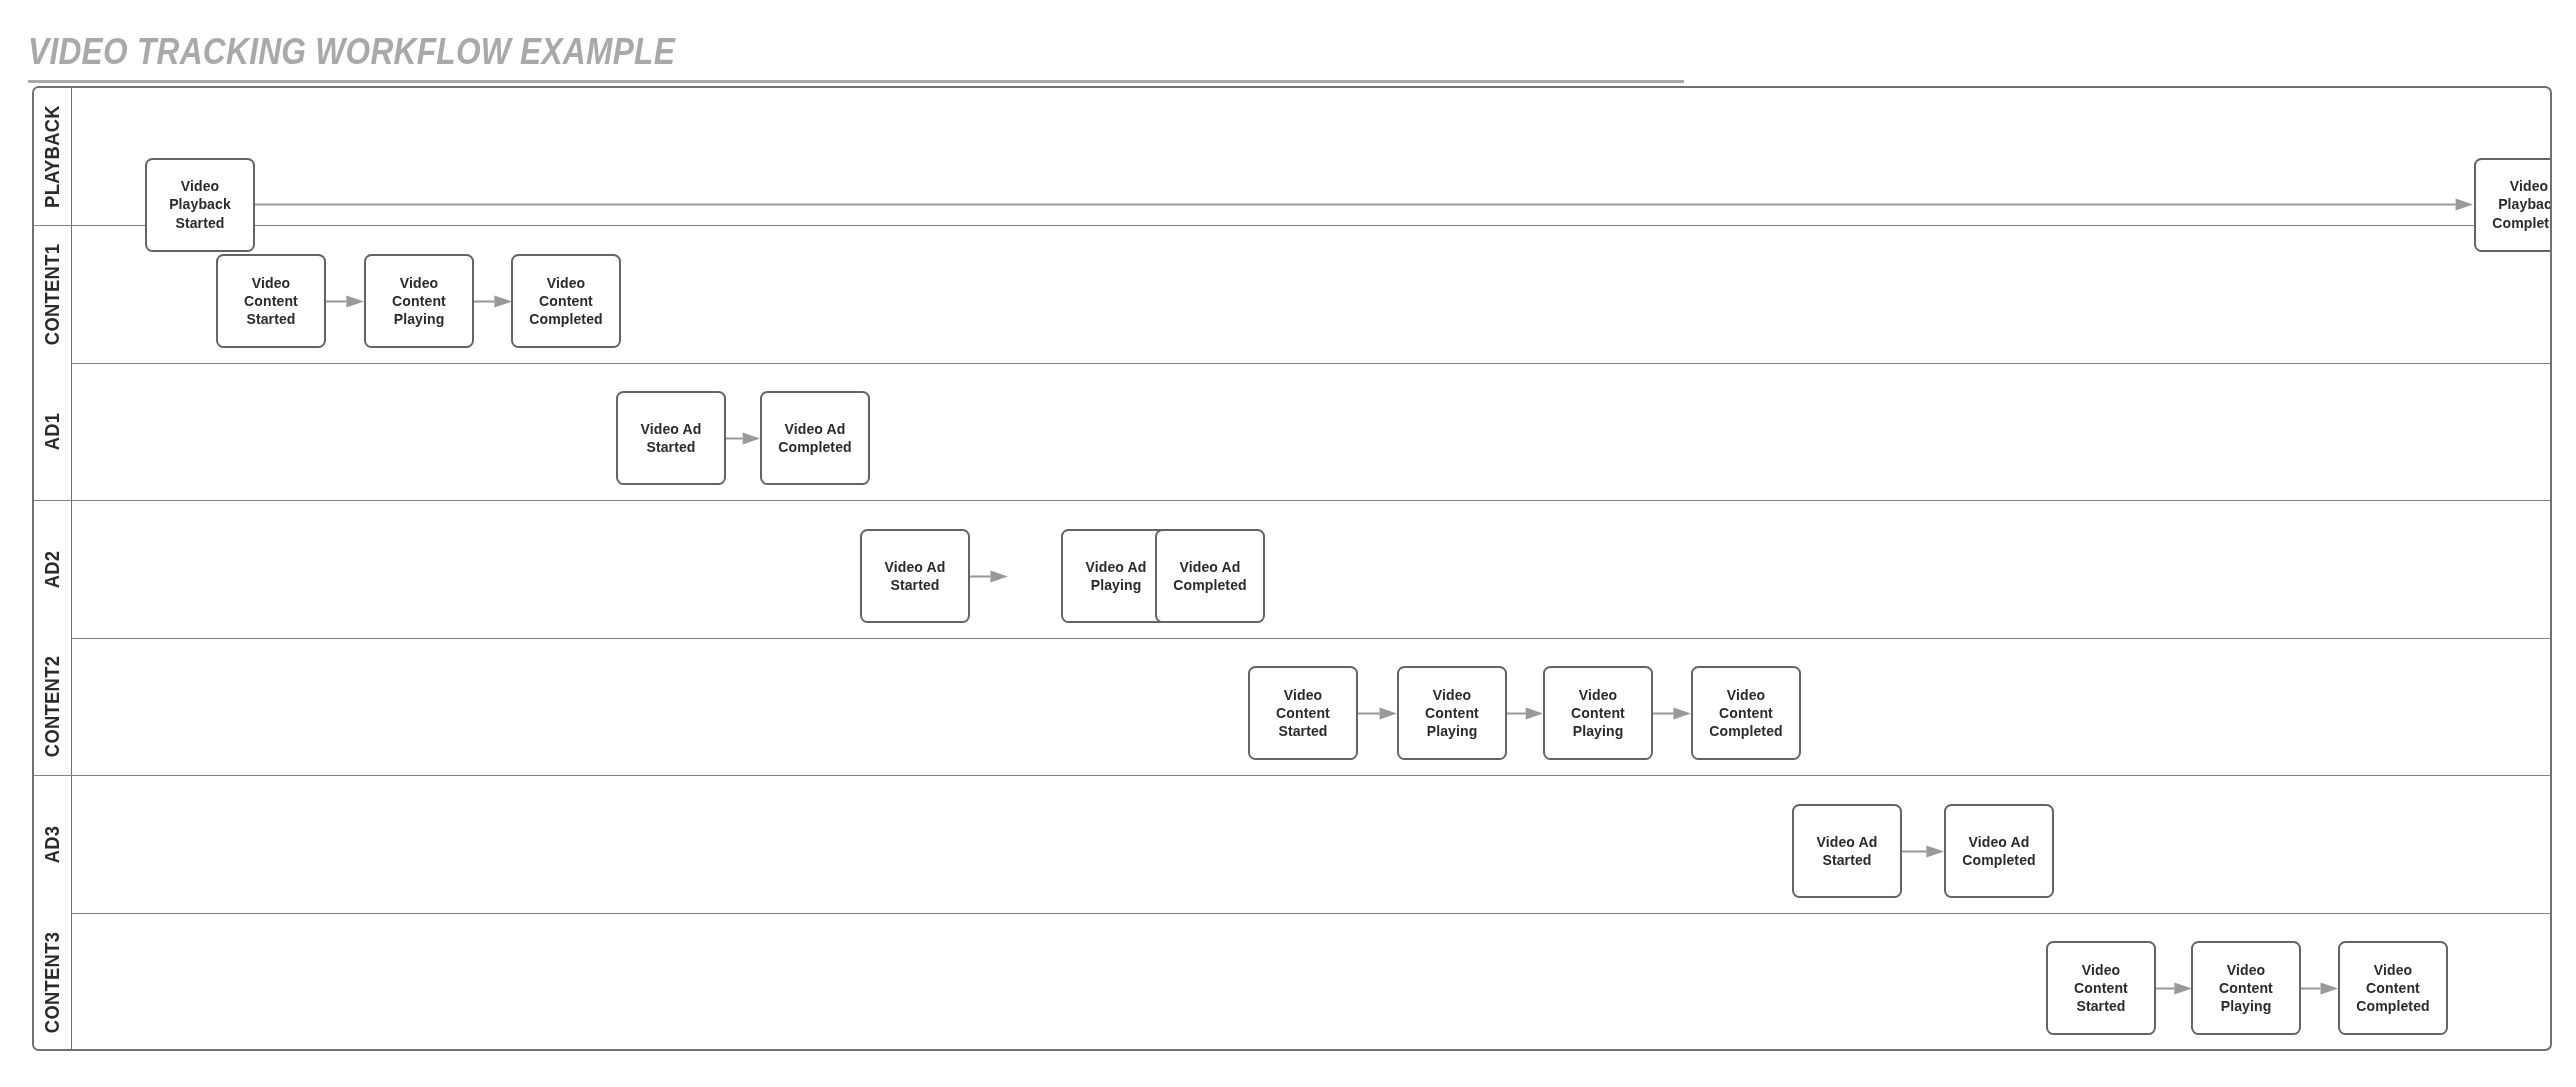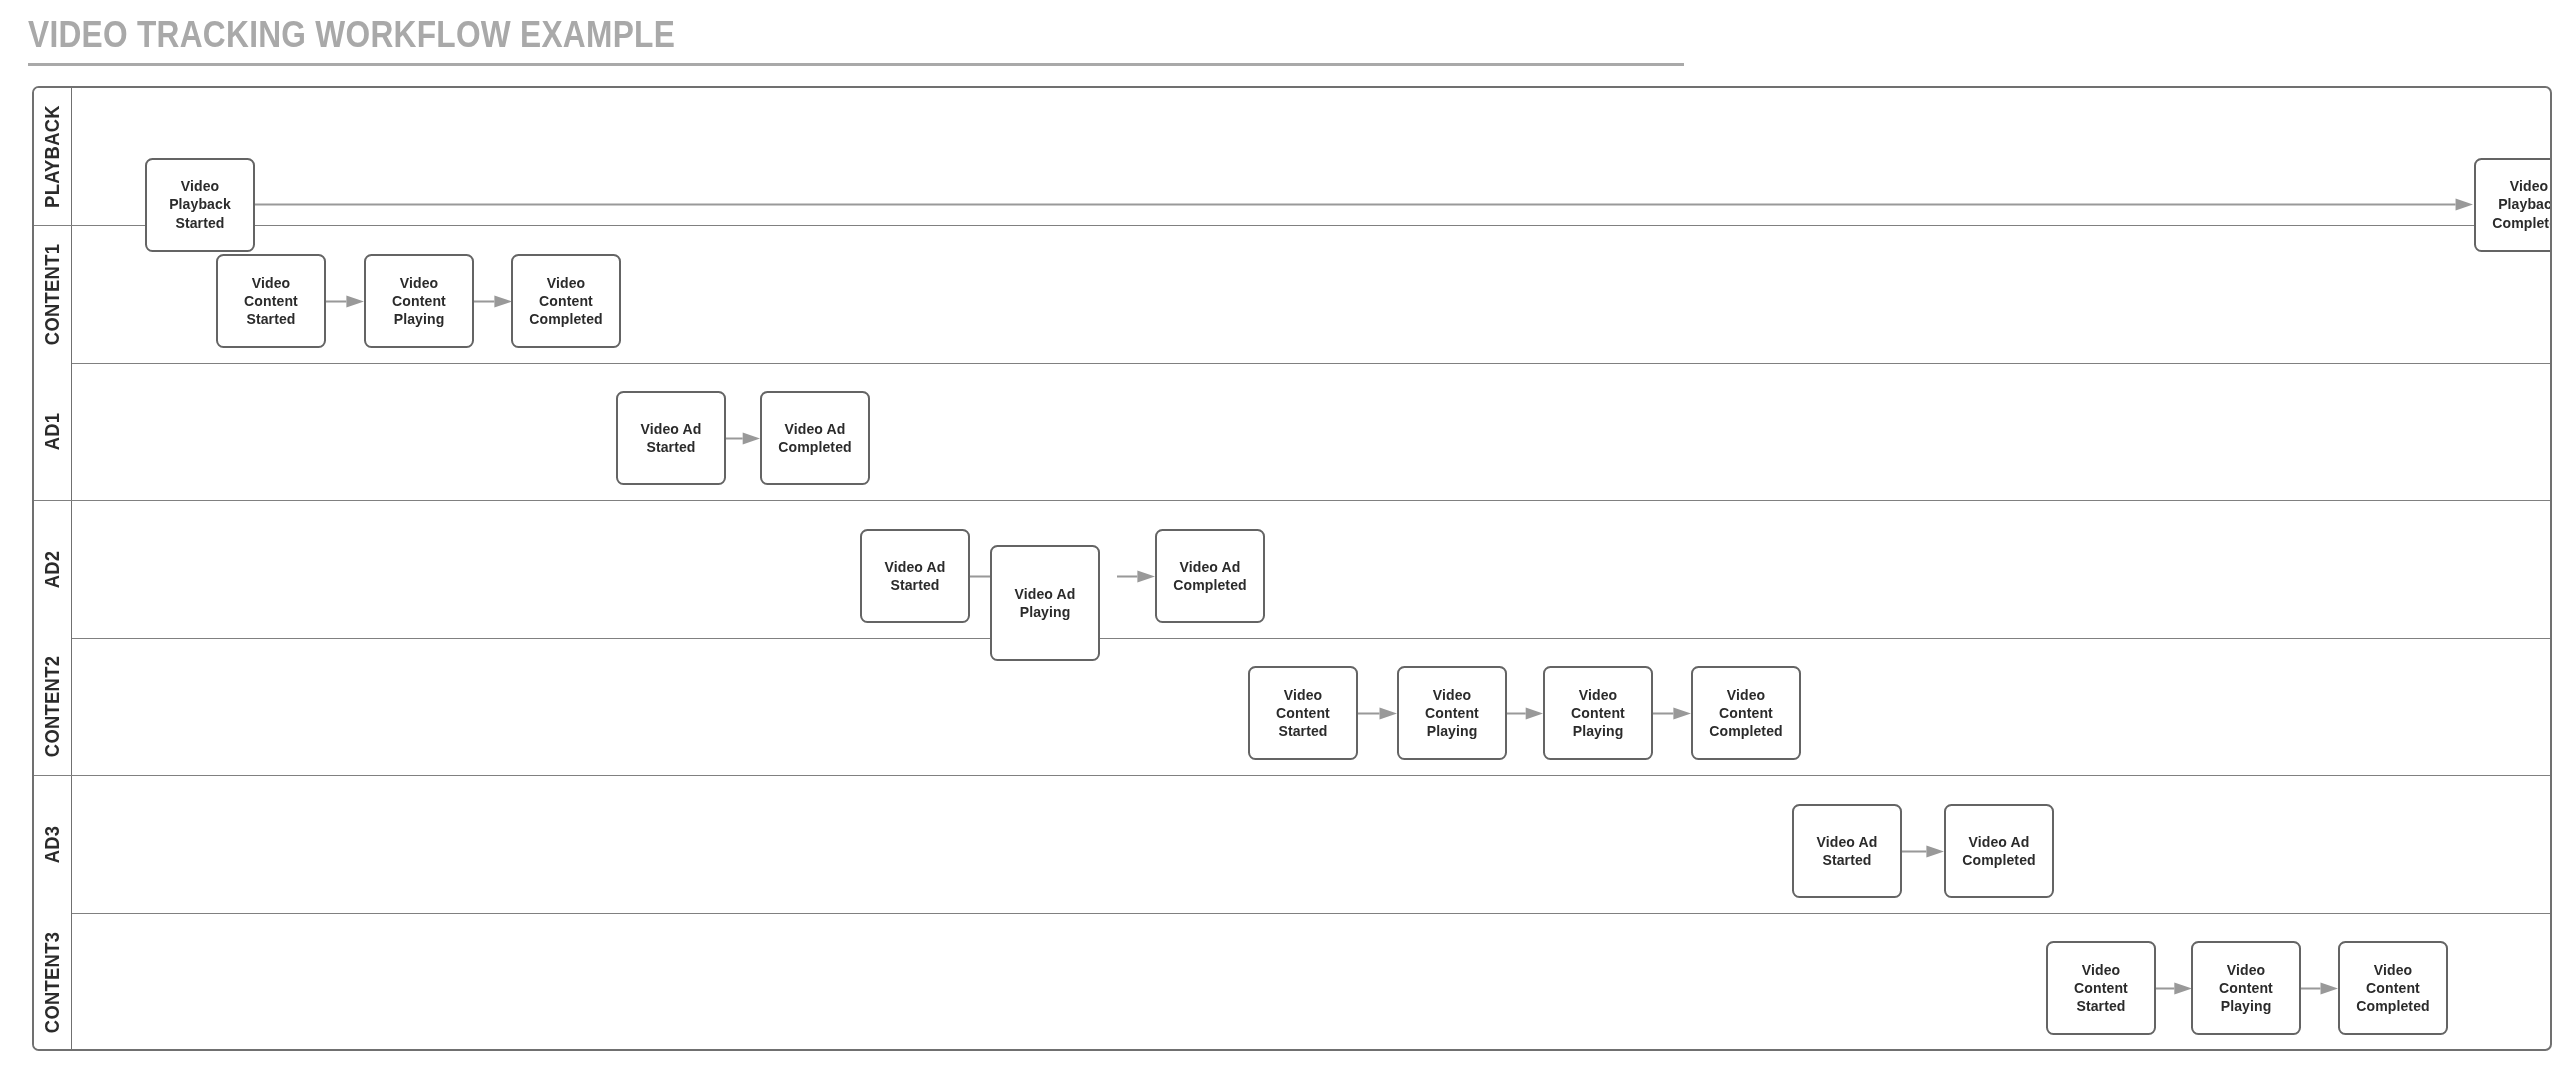--- a/index.html
+++ b/index.html
@@ -17,22 +17,23 @@
     position: relative;
     width: 2576px;
     height: 1087px;
     background: #ffffff;
   }
 
   
   .title-block {
     position: absolute;
     left: 28px;
-    top: 16px;
+    top: 33px;
     width: 1657px;
+    font-style: italic;
   }
   .title-text {
     font-family: "Liberation Sans", sans-serif;
     font-size: 36px;
     font-weight: bold;
     letter-spacing: 0.3px;
     color: #a9a9a9;
     line-height: 1.05;
     transform: scaleX(0.88);
     transform-origin: left center;
@@ -213,21 +214,21 @@
           </div>
           <div class="connector" style="left: 1045px; top: 66px; width: 38px; height: 19px;">
             <svg width="38" height="19" viewBox="0 0 56 28">
               <line x1="0" y1="14" x2="30" y2="14" stroke="#999999" stroke-width="3"></line>
               <polygon points="30,5 56,14 30,23" fill="#999999"></polygon>
             </svg>
           </div>
           <div class="task" style="left: 788px; top: 28px; width: 110px; height: 94px;">
             <span class="task-label">Video Ad Started</span>
           </div>
-          <div class="task" style="left: 918px; top: 28px; width: 110px; height: 116px; margin-top: 16px;">
+          <div class="task" style="left: 989px; top: 28px; width: 110px; height: 94px;">
             <span class="task-label">Video Ad Playing</span>
           </div>
           <div class="task" style="left: 1083px; top: 28px; width: 110px; height: 94px;">
             <span class="task-label">Video Ad Completed</span>
           </div>
         </div>
       </div>
       <div class="lane" style="top: 550px; height: 138px;">
         <div class="lane-header" style="width: 38px;">
           <span class="lane-label">CONTENT2</span>

